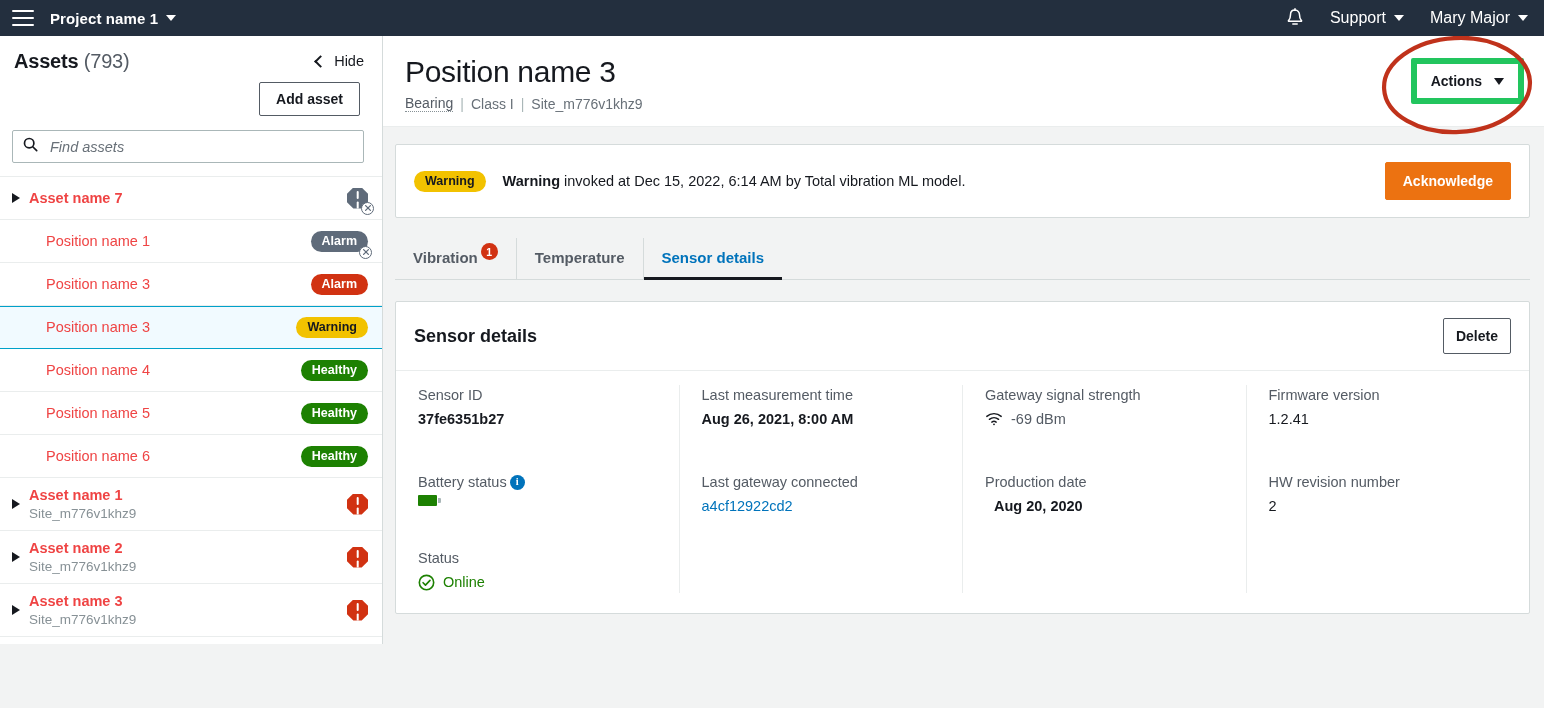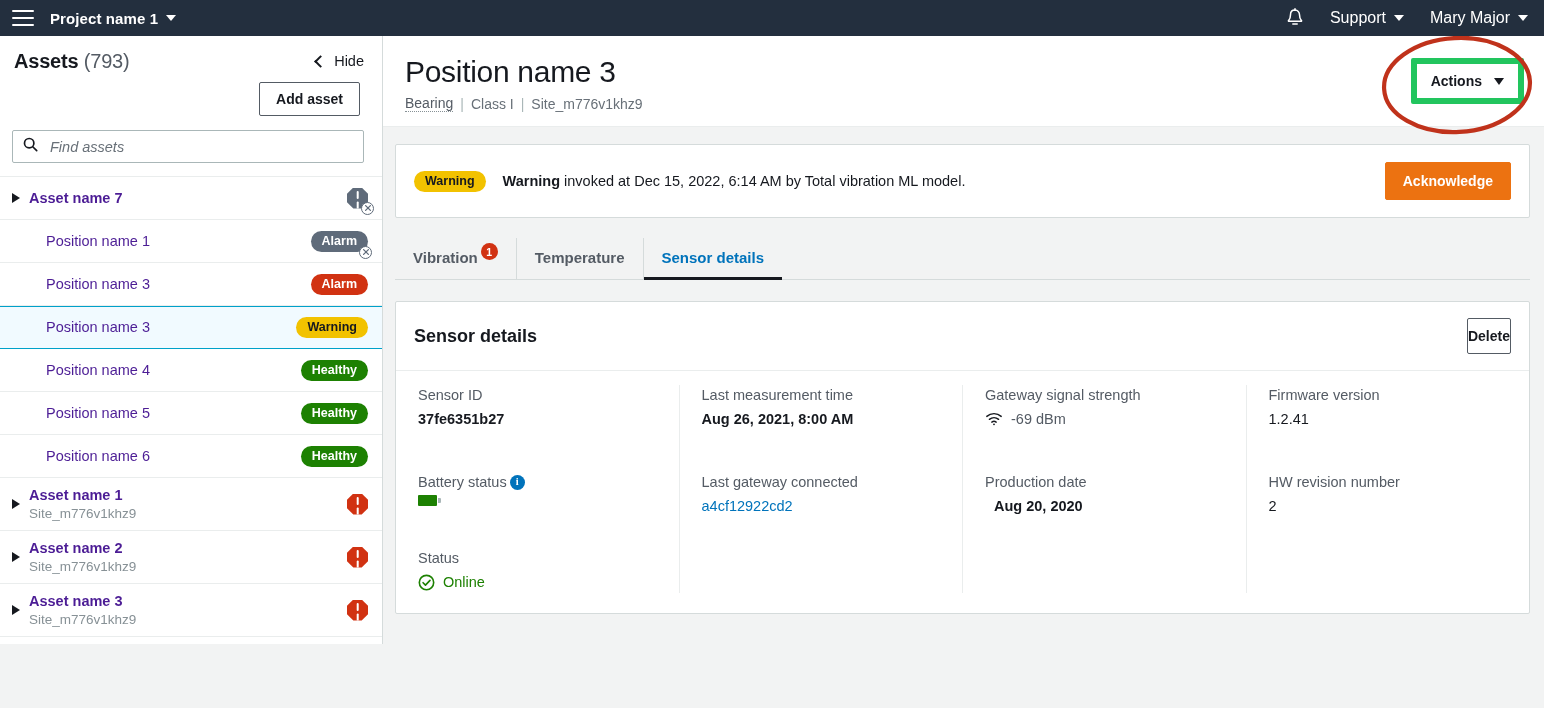--- a/index.html
+++ b/index.html
@@ -124,21 +124,21 @@
   }
   .tri {
     width: 0; height: 0;
     border-top: 5.5px solid transparent;
     border-bottom: 5.5px solid transparent;
     border-left: 8px solid #16191f;
     margin-right: 9px;
     flex: 0 0 auto;
   }
   .row-labels { display: flex; flex-direction: column; justify-content: center; }
-  .row-name { font-size: 14.5px; color: #4c1d95; line-height: 17px; }
+  .row-name { font-size: 14.5px; color: #ef4444; line-height: 17px; }
   .row-name.bold { font-weight: bold; }
   .row-sub { font-size: 13.5px; color: #879196; line-height: 17px; margin-top: 1px; }
   .row-right { margin-left: auto; display: flex; align-items: center; position: relative; }
 
   .pill {
     font-size: 12.5px; font-weight: bold; color: #ffffff;
     border-radius: 11px; padding: 3px 11px 4px;
     line-height: 14px; white-space: nowrap;
   }
   .pill.alarm { background: #d13212; }
@@ -251,21 +251,21 @@
   .panel-head {
     display: flex; align-items: center;
     padding: 16px 18px;
     border-bottom: 1px solid #eaeded;
   }
   .panel-title { font-size: 18px; font-weight: bold; color: #16191f; }
   .delete-btn {
     margin-left: auto;
     background: #ffffff; border: 1px solid #545b64; border-radius: 2px;
     color: #16191f; font-size: 14px; font-weight: bold;
-    padding: 9px 0; cursor: pointer;
+    padding: 9px 12px; cursor: pointer;
     font-family: "Liberation Sans", sans-serif;
   }
 
   .detail-grid { display: flex; padding: 14px 0 20px 0; }
   .dcol {
     flex: 1; padding: 0 22px;
     border-right: 1px solid #eaeded;
   }
   .dcol:last-child { border-right: 0; }
   .field { margin-top: 13px; }

